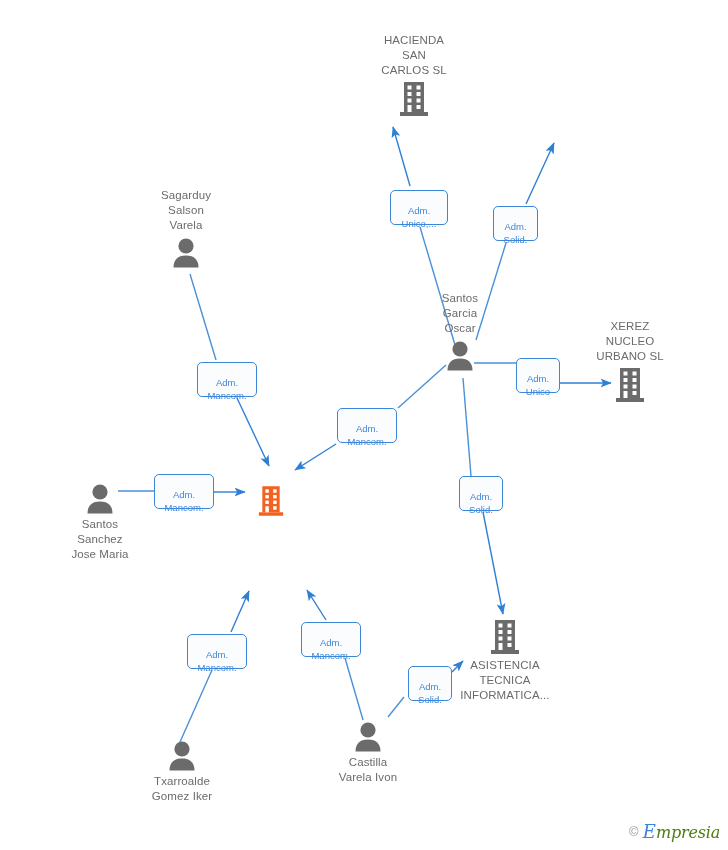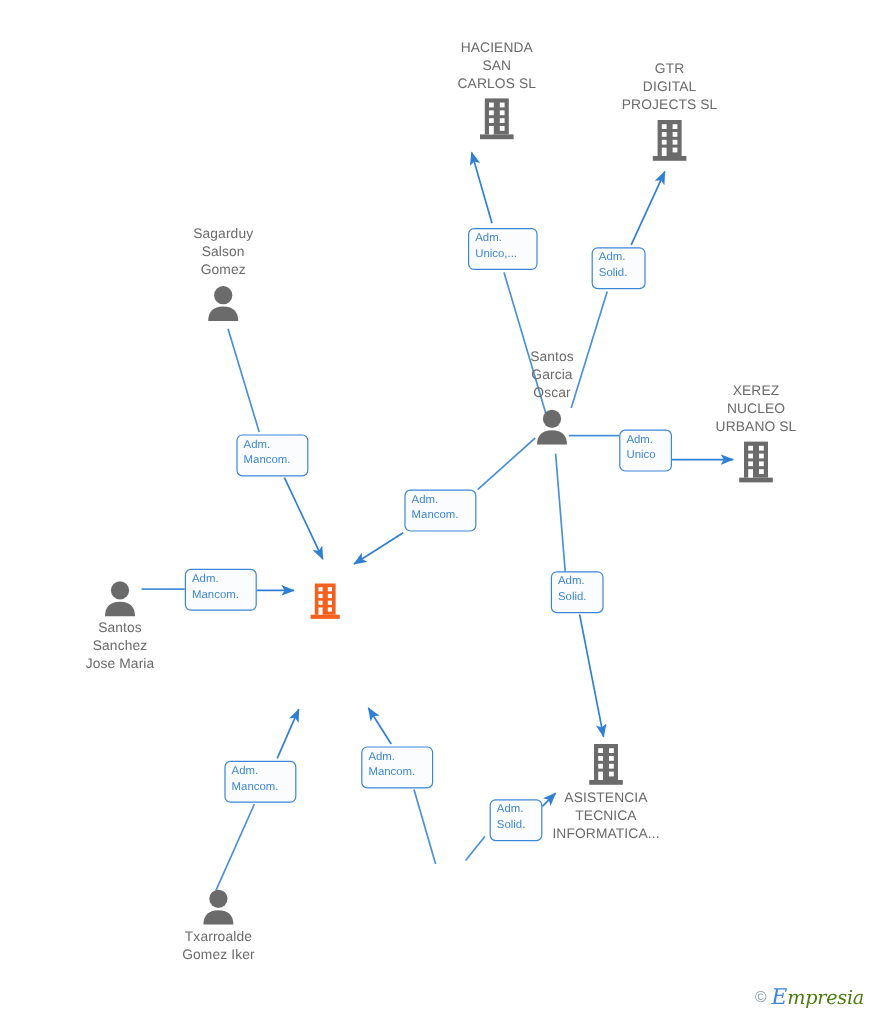--- a/index.html
+++ b/index.html
@@ -52,21 +52,22 @@
 
   
   .edge-label {
     position: absolute;
     border: 1.3px solid #3c86d8;
     border-radius: 5px;
     background: #fbfcfe;
     color: #3c86d8;
     font-size: 9.5px;
     line-height: 13px;
-    padding: 1px 5px;
+    text-align: center;
+    padding: 13px 5px;
     white-space: pre-line;
     box-sizing: border-box;
   }
   .watermark {
     position: absolute;
     right: 8px;
     bottom: 8px;
     font-size: 15px;
     line-height: 18px;
     white-space: nowrap;
@@ -164,42 +165,25 @@
       <rect x="17.5" y="5.5" width="4" height="4" fill="#ffffff"></rect>
       <rect x="8.5" y="12" width="4" height="4" fill="#ffffff"></rect>
       <rect x="17.5" y="12" width="4" height="4" fill="#ffffff"></rect>
       <rect x="8.5" y="18.5" width="4" height="4" fill="#ffffff"></rect>
       <rect x="17.5" y="18.5" width="4" height="4" fill="#ffffff"></rect>
       <rect x="8.5" y="25" width="4" height="7" fill="#ffffff"></rect>
       <rect x="17.5" y="25" width="4" height="4" fill="#ffffff"></rect>
     </svg>
   </div>
 
-  <div class="node label-above" style="left:558px; top:51px;">
-    <div class="label">GTR
-DIGITAL
-PROJECTS  SL</div>
-    <svg class="glyph" width="30" height="38" viewBox="0 0 30 38">
-      <rect x="5" y="2" width="20" height="30" fill="#6b6b6b"></rect>
-      <rect x="1" y="32" width="28" height="4" fill="#6b6b6b"></rect>
-      <rect x="8.5" y="5.5" width="4" height="4" fill="#ffffff"></rect>
-      <rect x="17.5" y="5.5" width="4" height="4" fill="#ffffff"></rect>
-      <rect x="8.5" y="12" width="4" height="4" fill="#ffffff"></rect>
-      <rect x="17.5" y="12" width="4" height="4" fill="#ffffff"></rect>
-      <rect x="8.5" y="18.5" width="4" height="4" fill="#ffffff"></rect>
-      <rect x="17.5" y="18.5" width="4" height="4" fill="#ffffff"></rect>
-      <rect x="8.5" y="25" width="4" height="7" fill="#ffffff"></rect>
-      <rect x="17.5" y="25" width="4" height="4" fill="#ffffff"></rect>
-    </svg>
-  </div>
 
   <div class="node label-above" style="left:186px; top:188px;">
     <div class="label">Sagarduy
 Salson
-Gomez</div>
+Varela</div>
     <svg class="glyph" width="30" height="34" viewBox="0 0 30 34">
       <circle cx="15" cy="11" r="7.6" fill="#6b6b6b"></circle>
       <path d="M15,20.5 C6.5,20.5 2.5,25 2.5,32.5 L27.5,32.5 C27.5,25 23.5,20.5 15,20.5 z" fill="#6b6b6b"></path>
     </svg>
   </div>
 
   <div class="node label-above" style="left:460px; top:291px;">
     <div class="label">Santos
 Garcia
 Oscar</div>
@@ -272,20 +256,28 @@
       <rect x="8.5" y="18.5" width="4" height="4" fill="#ffffff"></rect>
       <rect x="17.5" y="18.5" width="4" height="4" fill="#ffffff"></rect>
       <rect x="8.5" y="25" width="4" height="7" fill="#ffffff"></rect>
       <rect x="17.5" y="25" width="4" height="4" fill="#ffffff"></rect>
     </svg>
     <div class="label">ASISTENCIA
 TECNICA
 INFORMATICA...</div>
   </div>
 
+  <div class="node label-below" style="left:368px; top:719px;">
+    <svg class="glyph" width="30" height="34" viewBox="0 0 30 34">
+      <circle cx="15" cy="11" r="7.6" fill="#6b6b6b"></circle>
+      <path d="M15,20.5 C6.5,20.5 2.5,25 2.5,32.5 L27.5,32.5 C27.5,25 23.5,20.5 15,20.5 z" fill="#6b6b6b"></path>
+    </svg>
+    <div class="label">Castilla
+Varela Ivon</div>
+  </div>
 
   <div class="edge-label" style="left:390px; top:190px; width:58px; height:35px;">Adm.
 Unico,...</div>
 
   <div class="edge-label" style="left:493px; top:206px; width:45px; height:35px;">Adm.
 Solid.</div>
 
   <div class="edge-label" style="left:516px; top:358px; width:44px; height:35px;">Adm.
 Unico</div>
 

